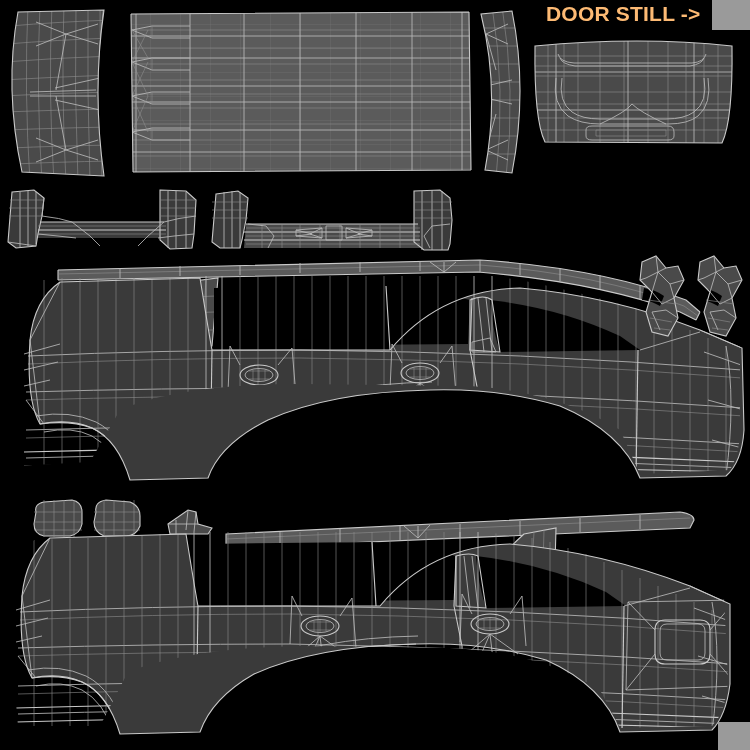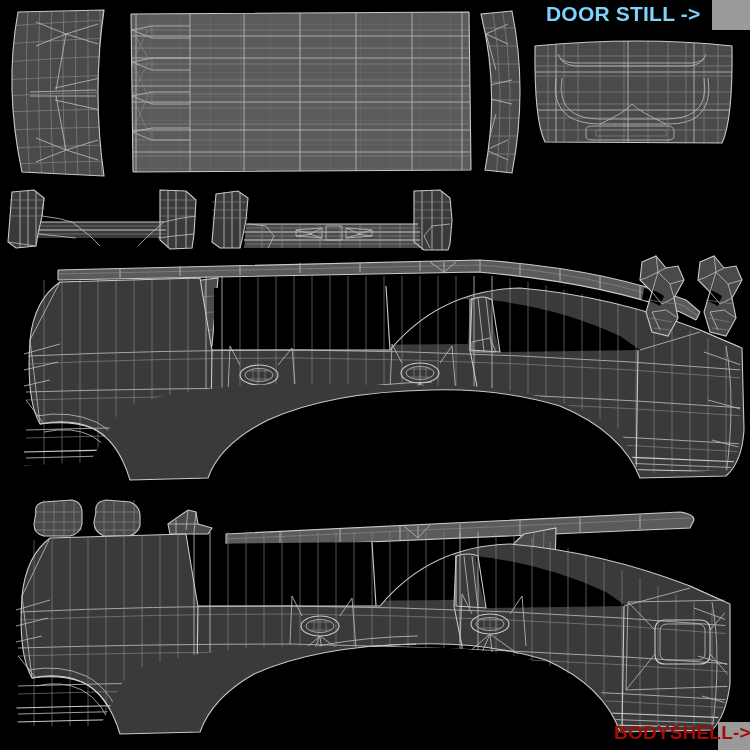--- a/index.html
+++ b/index.html
@@ -424,17 +424,16 @@
                           L730 684 Q726 716 712 730 L620 732 Q604 686 546 660
                           Q486 642 416 644 Q316 646 254 674 Q212 698 200 732
                           L120 734 Q108 694 82 682 Q60 674 32 678 Q18 654 22 596 Z"></path>
     </g>
   </svg>
   </div>
 
   <div class="swatch" id="swatch-top" style="background: rgb(154, 154, 154);"></div>
   <div class="swatch" id="swatch-bottom" style="background: rgb(154, 154, 154);"></div>
 
-  <div class="lbl" id="door-still-label" style="color: #7dd3fc;">DOOR STILL -&gt;</div>
-
-  <div class="lbl" id="bodyshell-label" style="color: rgb(163, 11, 6);">BODYSHELL-&gt;</div>
+  <div class="lbl" id="door-still-label" style="color: #fdba74;">DOOR STILL -&gt;</div>
+
 
 </div>
 
 </body></html>

